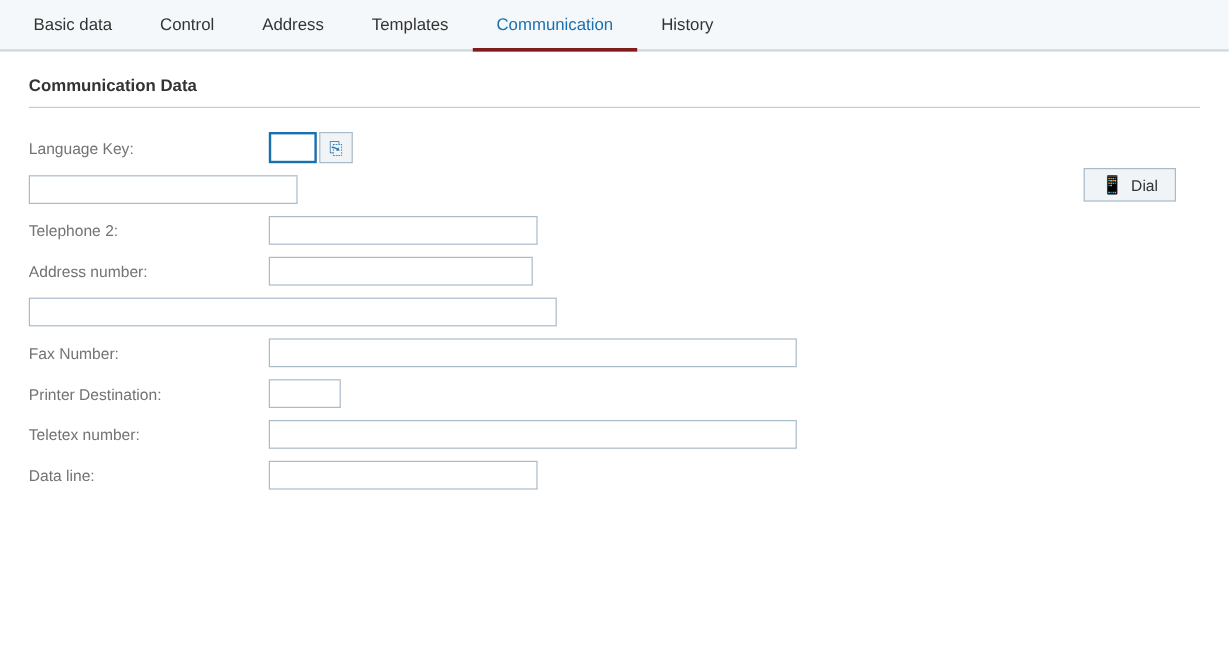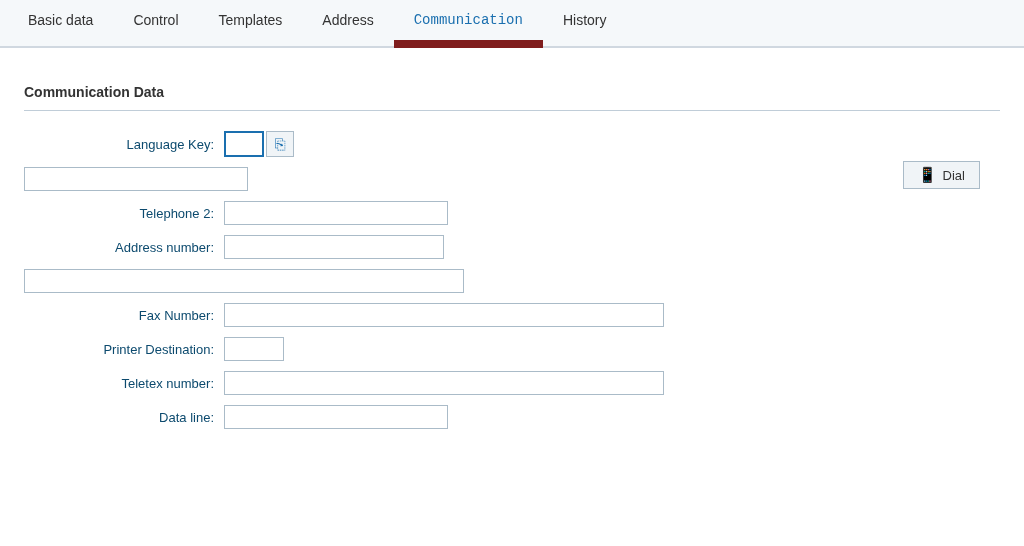--- a/index.html
+++ b/index.html
@@ -29,29 +29,27 @@
       cursor: pointer;
       color: #333;
       font-size: 14px;
       border-bottom: 3px solid transparent;
       margin-bottom: -2px;
       white-space: nowrap;
     }
 
     .tab-item.active {
       color: #1a6faf;
-      border-bottom: 8px solid #7f1d1d;
+      border-bottom: 3px solid #7f1d1d;
       font-weight: normal;
-      font-family: Liberation Mono, monospace;
     }
 
     
     .content {
       padding: 20px 24px;
-      margin-top: 16px;
     }
 
     .section-title {
       font-size: 14px;
       font-weight: bold;
       color: #333;
       margin-bottom: 10px;
     }
 
     .section-divider {
@@ -65,24 +63,24 @@
       position: relative;
     }
 
     .form-row {
       display: flex;
       align-items: center;
       margin-bottom: 10px;
     }
 
     .form-label {
-      text-align: right;
+      text-align: left;
       width: 200px;
       padding-right: 10px;
-      color: #0c4a6e;
+      color: #737373;
       font-size: 13px;
       flex-shrink: 0;
     }
 
     .form-input {
       border: 1px solid #aabbc8;
       height: 24px;
       padding: 2px 4px;
       font-size: 13px;
       outline: none;
@@ -167,22 +165,22 @@
       color: #1a6faf;
       font-size: 15px;
     }
   </style>
 </head>
 <body>
 
 <div class="tab-bar">
   <div class="tab-item">Basic data</div>
   <div class="tab-item">Control</div>
+  <div class="tab-item">Address</div>
   <div class="tab-item">Templates</div>
-  <div class="tab-item">Address</div>
   <div class="tab-item active">Communication</div>
   <div class="tab-item">History</div>
 </div>
 
 <div class="content">
   <div class="section-title">Communication Data</div>
   <hr class="section-divider">
 
   <div class="form-area">
 

